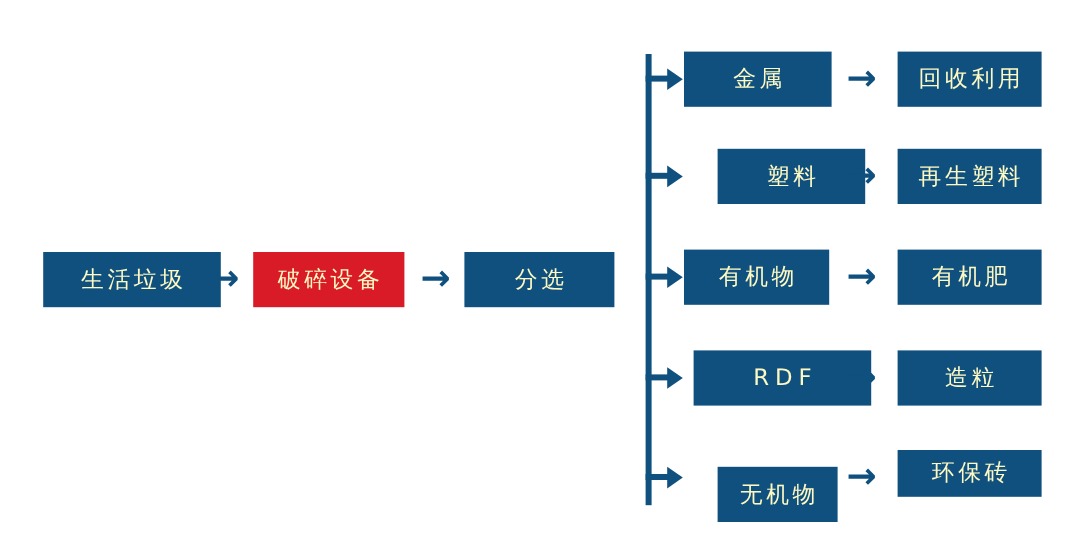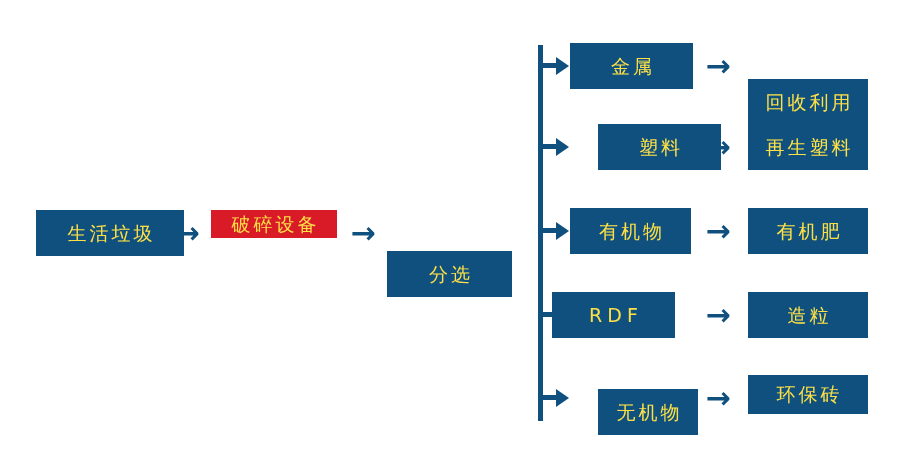--- a/index.html
+++ b/index.html
@@ -18,21 +18,21 @@
     background: #ffffff;
     overflow: hidden;
   }
 
   
   .node {
     position: absolute;
     display: flex;
     align-items: center;
     justify-content: center;
-    color: #fde047;
+    color: #fef9c3;
     font-size: 19px;
     letter-spacing: 3px;
     text-indent: 3px;
     line-height: 1;
     white-space: nowrap;
     box-sizing: border-box;
   }
   .node.blue { background: #10507E; }
   .node.red  { background: #D81B27; }
   .node.latin { letter-spacing: 5px; text-indent: 5px; font-size: 19px; }
@@ -73,40 +73,40 @@
 <body>
 
 <div id="diagram">
 
   <div class="node blue" style="left:36px; top:210px; width:148px; height:46px;">
     <span>生活垃圾</span>
   </div>
 
   <div class="arrow" style="left:171px; top:217px; width:32px; height:32px;">→</div>
 
-  <div class="node red" style="left:211px; top:210px; width:126px; height:28px;">
+  <div class="node red" style="left:211px; top:210px; width:126px; height:46px;">
     <span>破碎设备</span>
   </div>
 
   <div class="arrow" style="left:347px; top:217px; width:32px; height:32px;">→</div>
 
-  <div class="node blue" style="left:387px; top:210px; width:125px; height:46px;margin-top:41px;">
+  <div class="node blue" style="left:387px; top:210px; width:125px; height:46px;">
     <span>分选</span>
   </div>
 
   <div class="trunk" style="left:538px; top:45px; width:5px; height:376px;"></div>
 
   <div class="branch-stub" style="left:538px; top:63px; width:21px; height:5px;"></div>
   <div class="branch-head" style="left:556px; top:56.5px;"></div>
 
   <div class="node blue" style="left:570px; top:43px; width:123px; height:46px;">
     <span>金属</span>
   </div>
   <div class="arrow" style="left:702px; top:50px; width:32px; height:32px;">→</div>
-  <div class="node blue" style="left:748px; top:43px; width:120px; height:46px;margin-top:36px;">
+  <div class="node blue" style="left:748px; top:43px; width:120px; height:46px;">
     <span>回收利用</span>
   </div>
 
   <div class="branch-stub" style="left:538px; top:144px; width:21px; height:5px;"></div>
   <div class="branch-head" style="left:556px; top:137.5px;"></div>
 
   <div class="node blue" style="left:570px; top:124px; width:123px; height:46px;margin-left:28px;">
     <span>塑料</span>
   </div>
   <div class="arrow" style="left:702px; top:131px; width:32px; height:32px;">→</div>
@@ -121,21 +121,21 @@
     <span>有机物</span>
   </div>
   <div class="arrow" style="left:702px; top:215px; width:32px; height:32px;">→</div>
   <div class="node blue" style="left:748px; top:208px; width:120px; height:46px;">
     <span>有机肥</span>
   </div>
 
   <div class="branch-stub" style="left:538px; top:312px; width:21px; height:5px;"></div>
   <div class="branch-head" style="left:556px; top:305.5px;"></div>
 
-  <div class="node blue latin" style="left:552px; top:292px; width:123px; height:46px;">
+  <div class="node blue latin" style="left:578px; top:292px; width:148px; height:46px;">
     <span>RDF</span>
   </div>
   <div class="arrow" style="left:702px; top:299px; width:32px; height:32px;">→</div>
   <div class="node blue" style="left:748px; top:292px; width:120px; height:46px;">
     <span>造粒</span>
   </div>
 
   <div class="branch-stub" style="left:538px; top:395px; width:21px; height:5px;"></div>
   <div class="branch-head" style="left:556px; top:388.5px;"></div>
 

